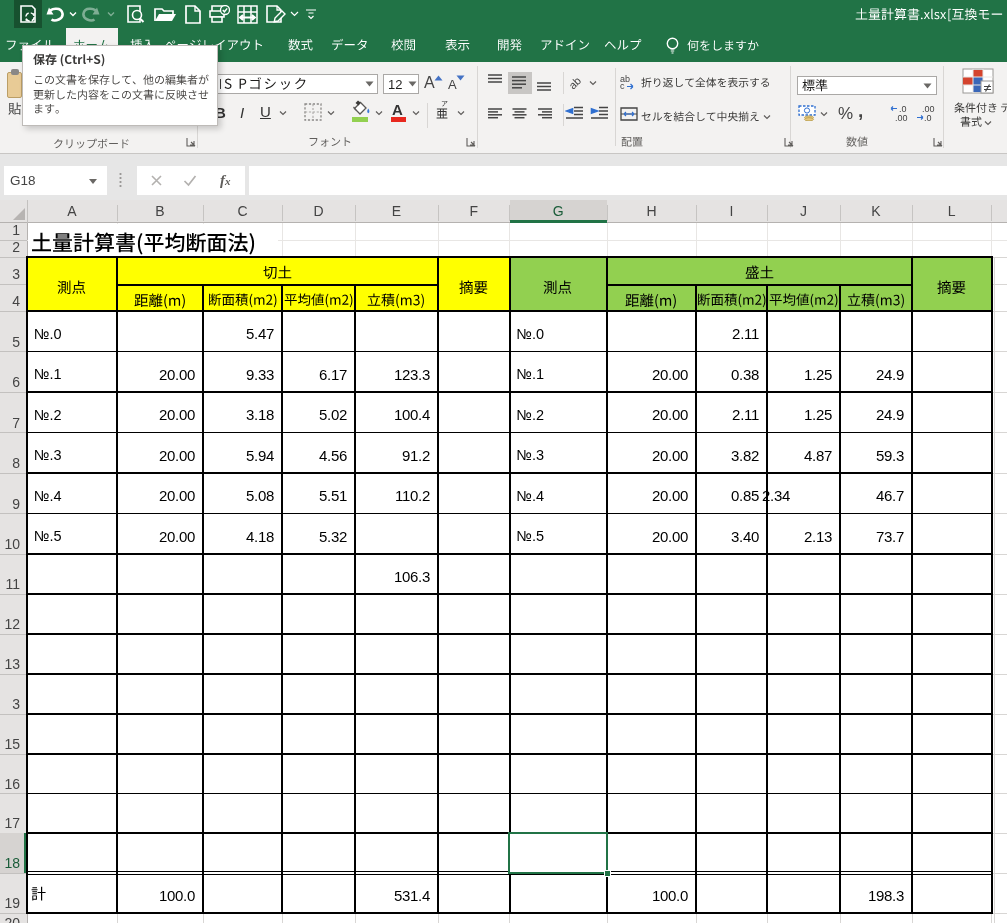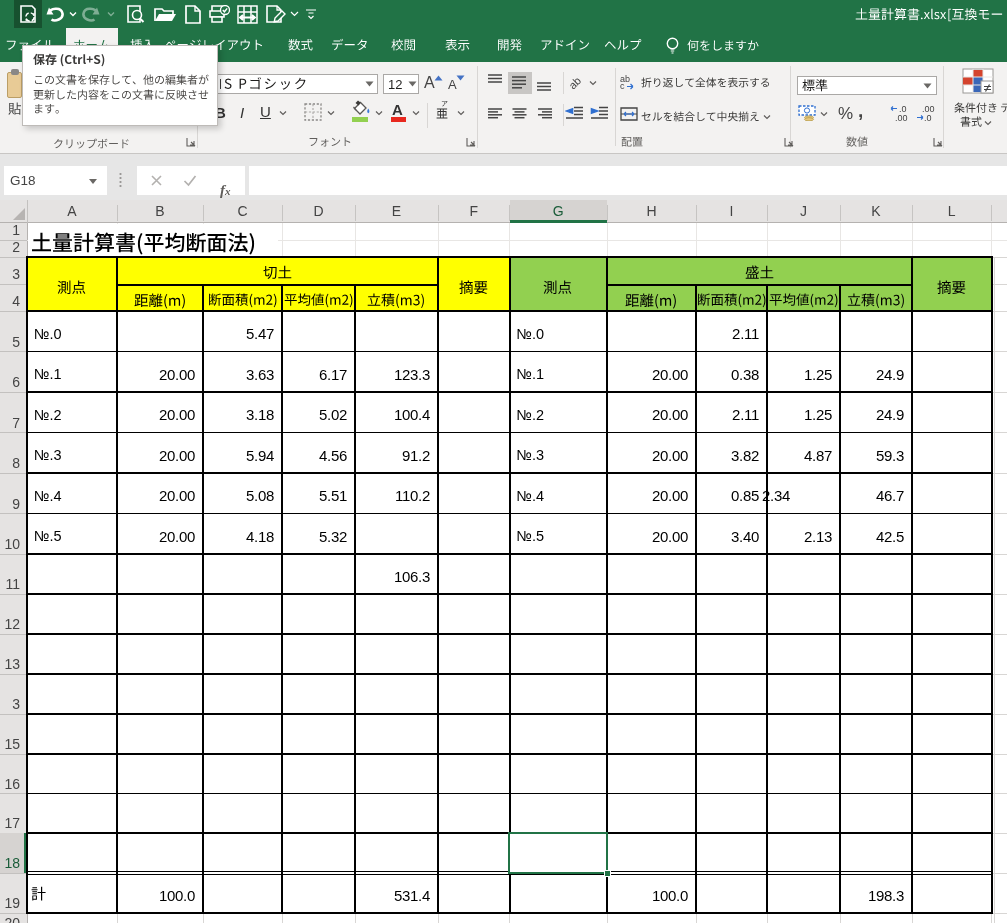--- a/index.html
+++ b/index.html
@@ -330,21 +330,21 @@
   </svg>
 <div style="position:absolute;left:137px;top:166px;width:108px;height:29px;background:#fff;"></div>
 <div style="position:absolute;left:249px;top:166px;width:758px;height:29px;background:#fff;"></div>
 <div style="position:absolute;left:119px;top:172px;width:3px;height:17px;background-image:radial-gradient(circle,#9a9896 1px,transparent 1.2px);background-size:3px 4px;"></div>
 <svg style="position:absolute;left:150px;top:174px" width="13" height="13" viewBox="0 0 13 13">
 <path d="M2 2 L11 11 M11 2 L2 11" stroke="#b3b1af" stroke-width="1.6"></path>
   </svg>
 <svg style="position:absolute;left:183px;top:174px" width="14" height="13" viewBox="0 0 14 13">
 <path d="M1.5 7 L5.5 11 L12.5 2" fill="none" stroke="#b3b1af" stroke-width="1.7"></path>
   </svg>
-<div style="position:absolute;left:220px;top:182px;font-size:15px;color:#605e5c;font-style:italic;font-weight:600;font-family:Liberation Serif,serif;">f<span style="font-size:11px;">x</span></div>
+<div style="position:absolute;left:220px;top:172px;font-size:15px;color:#605e5c;font-style:italic;font-weight:600;font-family:Liberation Serif,serif;">f<span style="font-size:11px;">x</span></div>
 <div style="position:absolute;left:0px;top:200px;width:1007px;height:23px;background:#e5e3e2;"></div>
 <div style="position:absolute;left:0px;top:222.0px;width:1007px;height:1px;background:#b5b2b0;"></div>
 <svg style="position:absolute;left:13px;top:208px" width="13" height="13" viewBox="0 0 13 13">
 <path d="M12 0 V12 H0 z" fill="#b7b4b2"></path>
   </svg>
 <div style="position:absolute;left:26.5px;top:200px;width:1px;height:23px;background:#c3c1bf;"></div>
 <div style="position:absolute;left:27px;top:201px;width:90px;height:20px;line-height:20px;text-align:center;font-size:14px;color:#444;">A</div>
 <div style="position:absolute;left:116.5px;top:205px;width:1px;height:16px;background:#c6c4c2;"></div>
 <div style="position:absolute;left:117px;top:201px;width:86px;height:20px;line-height:20px;text-align:center;font-size:14px;color:#444;">B</div>
 <div style="position:absolute;left:202.5px;top:205px;width:1px;height:16px;background:#c6c4c2;"></div>
@@ -560,21 +560,21 @@
 <svg style="position:absolute;left:846.9px;top:288.9px;overflow:visible" width="60" height="23" viewBox="0 -16.2 60 23">
     <path d="M1.2 -9H12.9V-8H1.2ZM0.7 -0.5H13.3V0.5H0.7ZM6.4 -11.8H7.5V-8.4H6.4ZM9.8 -7.3 11 -7.1Q10.7 -6.2 10.5 -5.3Q10.2 -4.4 9.9 -3.4Q9.6 -2.5 9.4 -1.7Q9.1 -0.8 8.8 -0.1L7.8 -0.4Q8.1 -1.1 8.3 -1.9Q8.6 -2.8 8.9 -3.7Q9.1 -4.7 9.4 -5.6Q9.6 -6.5 9.8 -7.3ZM3.1 -7 4.1 -7.2Q4.5 -6.3 4.7 -5.3Q5 -4.2 5.2 -3.3Q5.4 -2.3 5.5 -1.5L4.4 -1.2Q4.4 -2 4.2 -3Q4 -4 3.7 -5Q3.4 -6.1 3.1 -7Z M16.9 -10.6H17.9V1.1H16.9ZM14.7 -7.9H19.5V-6.9H14.7ZM16.9 -7.4 17.6 -7.2Q17.4 -6.4 17.1 -5.6Q16.8 -4.8 16.4 -4.1Q16.1 -3.3 15.7 -2.6Q15.3 -1.9 14.9 -1.4Q14.8 -1.7 14.6 -1.9Q14.5 -2.2 14.3 -2.4Q14.7 -2.8 15.1 -3.4Q15.5 -4 15.8 -4.7Q16.2 -5.4 16.5 -6.1Q16.7 -6.8 16.9 -7.4ZM18.9 -11.6 19.7 -10.8Q19 -10.5 18.2 -10.3Q17.4 -10.1 16.6 -9.9Q15.7 -9.8 14.9 -9.7Q14.9 -9.9 14.8 -10.1Q14.7 -10.3 14.6 -10.5Q15.4 -10.6 16.2 -10.8Q17 -10.9 17.7 -11.1Q18.4 -11.3 18.9 -11.6ZM17.8 -6.1Q17.9 -6 18.2 -5.7Q18.5 -5.4 18.8 -5.1Q19.1 -4.8 19.4 -4.5Q19.6 -4.2 19.7 -4.1L19.1 -3.3Q19 -3.5 18.8 -3.8Q18.5 -4.1 18.2 -4.5Q18 -4.9 17.7 -5.2Q17.5 -5.5 17.3 -5.7ZM22.8 -11.8H23.9V-7.5H22.8ZM19.8 -11H27.1V-10.3H19.8ZM20.2 -9.5H26.7V-8.9H20.2ZM19.4 -8.1H27.4V-7.4H19.4ZM21.3 -4.4V-3.5H25.6V-4.4ZM21.3 -2.8V-1.8H25.6V-2.8ZM21.3 -6V-5.1H25.6V-6ZM20.3 -6.7H26.6V-1.1H20.3ZM24.1 -0.5 24.9 -1Q25.3 -0.8 25.8 -0.5Q26.3 -0.2 26.8 0.1Q27.2 0.4 27.6 0.6L26.6 1.1Q26.3 0.9 25.9 0.6Q25.5 0.4 25.1 0.1Q24.6 -0.2 24.1 -0.5ZM21.9 -1.1 22.8 -0.5Q22.4 -0.2 21.8 0.1Q21.3 0.5 20.7 0.7Q20 1 19.5 1.2Q19.3 1 19.1 0.8Q18.9 0.6 18.8 0.5Q19.4 0.3 20 0.1Q20.6 -0.2 21.1 -0.5Q21.6 -0.8 21.9 -1.1Z M31.3 2.7Q30.4 1.2 29.8 -0.6Q29.3 -2.3 29.3 -4.4Q29.3 -6.4 29.8 -8.1Q30.4 -9.9 31.3 -11.5L32.1 -11.1Q31.2 -9.6 30.8 -7.9Q30.4 -6.1 30.4 -4.4Q30.4 -2.6 30.8 -0.8Q31.2 0.9 32.1 2.4Z M34 0V-7.6H35.1L35.2 -6.5H35.2Q35.7 -7 36.3 -7.4Q36.9 -7.8 37.6 -7.8Q38.5 -7.8 39 -7.4Q39.5 -7 39.7 -6.3Q40.3 -7 40.9 -7.4Q41.5 -7.8 42.2 -7.8Q43.4 -7.8 43.9 -7Q44.5 -6.3 44.5 -4.8V0H43.2V-4.6Q43.2 -5.7 42.9 -6.2Q42.5 -6.7 41.8 -6.7Q41.4 -6.7 40.9 -6.4Q40.4 -6.1 39.9 -5.5V0H38.6V-4.6Q38.6 -5.7 38.3 -6.2Q37.9 -6.7 37.2 -6.7Q36.8 -6.7 36.3 -6.4Q35.8 -6.1 35.3 -5.5V0Z M49.4 0.2Q48.6 0.2 48 -0Q47.4 -0.2 46.9 -0.5Q46.4 -0.9 46.1 -1.2L46.8 -2.1Q47.2 -1.6 47.8 -1.2Q48.4 -0.9 49.3 -0.9Q49.9 -0.9 50.4 -1.1Q50.8 -1.3 51.1 -1.8Q51.4 -2.2 51.4 -2.8Q51.4 -3.4 51.1 -3.9Q50.8 -4.3 50.1 -4.6Q49.4 -4.8 48.2 -4.8V-5.8Q49.3 -5.8 49.9 -6.1Q50.5 -6.3 50.8 -6.8Q51 -7.2 51 -7.8Q51 -8.5 50.6 -9Q50.1 -9.4 49.3 -9.4Q48.7 -9.4 48.1 -9.1Q47.6 -8.8 47.2 -8.4L46.5 -9.2Q47.1 -9.8 47.8 -10.1Q48.5 -10.4 49.3 -10.4Q50.2 -10.4 50.9 -10.1Q51.6 -9.8 51.9 -9.3Q52.3 -8.7 52.3 -7.9Q52.3 -6.9 51.8 -6.3Q51.3 -5.7 50.5 -5.4V-5.3Q51.1 -5.2 51.6 -4.9Q52.1 -4.5 52.4 -4Q52.7 -3.4 52.7 -2.7Q52.7 -1.8 52.2 -1.2Q51.8 -0.5 51 -0.2Q50.3 0.2 49.4 0.2Z M54.9 2.7 54.1 2.4Q55 0.9 55.4 -0.8Q55.9 -2.6 55.9 -4.4Q55.9 -6.1 55.4 -7.9Q55 -9.6 54.1 -11.1L54.9 -11.5Q55.8 -9.9 56.4 -8.1Q56.9 -6.4 56.9 -4.4Q56.9 -2.3 56.4 -0.6Q55.8 1.2 54.9 2.7Z" fill="#000"></path>
   </svg>
 <div style="position:absolute;left:34px;top:323.5px;height:20.5px;line-height:20.5px;font-size:14.5px;font-weight:400;color:#000;letter-spacing:0px;white-space:pre;">№.0</div>
 <div style="position:absolute;left:516.5px;top:323.5px;height:20.5px;line-height:20.5px;font-size:14.5px;font-weight:400;color:#000;letter-spacing:0px;white-space:pre;">№.0</div>
 <div style="position:absolute;left:204px;top:323.2px;width:70px;height:21px;line-height:21px;text-align:right;font-size:15px;color:#000;letter-spacing:-0.3px;">5.47</div>
 <div style="position:absolute;left:689px;top:323.2px;width:70px;height:21px;line-height:21px;text-align:right;font-size:15px;color:#000;letter-spacing:-0.3px;">2.11</div>
 <div style="position:absolute;left:34px;top:364.0px;height:20.5px;line-height:20.5px;font-size:14.5px;font-weight:400;color:#000;letter-spacing:0px;white-space:pre;">№.1</div>
 <div style="position:absolute;left:516.5px;top:364.0px;height:20.5px;line-height:20.5px;font-size:14.5px;font-weight:400;color:#000;letter-spacing:0px;white-space:pre;">№.1</div>
 <div style="position:absolute;left:125px;top:363.8px;width:70px;height:21px;line-height:21px;text-align:right;font-size:15px;color:#000;letter-spacing:-0.3px;">20.00</div>
-<div style="position:absolute;left:204px;top:363.8px;width:70px;height:21px;line-height:21px;text-align:right;font-size:15px;color:#000;letter-spacing:-0.3px;">3.63</div>
+<div style="position:absolute;left:204px;top:363.8px;width:70px;height:21px;line-height:21px;text-align:right;font-size:15px;color:#000;letter-spacing:-0.3px;">9.33</div>
 <div style="position:absolute;left:277px;top:363.8px;width:70px;height:21px;line-height:21px;text-align:right;font-size:15px;color:#000;letter-spacing:-0.3px;">6.17</div>
 <div style="position:absolute;left:360px;top:363.8px;width:70px;height:21px;line-height:21px;text-align:right;font-size:15px;color:#000;letter-spacing:-0.3px;">123.3</div>
 <div style="position:absolute;left:618px;top:363.8px;width:70px;height:21px;line-height:21px;text-align:right;font-size:15px;color:#000;letter-spacing:-0.3px;">20.00</div>
 <div style="position:absolute;left:689px;top:363.8px;width:70px;height:21px;line-height:21px;text-align:right;font-size:15px;color:#000;letter-spacing:-0.3px;">0.38</div>
 <div style="position:absolute;left:762px;top:363.8px;width:70px;height:21px;line-height:21px;text-align:right;font-size:15px;color:#000;letter-spacing:-0.3px;">1.25</div>
 <div style="position:absolute;left:834px;top:363.8px;width:70px;height:21px;line-height:21px;text-align:right;font-size:15px;color:#000;letter-spacing:-0.3px;">24.9</div>
 <div style="position:absolute;left:34px;top:404.5px;height:20.5px;line-height:20.5px;font-size:14.5px;font-weight:400;color:#000;letter-spacing:0px;white-space:pre;">№.2</div>
 <div style="position:absolute;left:516.5px;top:404.5px;height:20.5px;line-height:20.5px;font-size:14.5px;font-weight:400;color:#000;letter-spacing:0px;white-space:pre;">№.2</div>
 <div style="position:absolute;left:125px;top:404.2px;width:70px;height:21px;line-height:21px;text-align:right;font-size:15px;color:#000;letter-spacing:-0.3px;">20.00</div>
 <div style="position:absolute;left:204px;top:404.2px;width:70px;height:21px;line-height:21px;text-align:right;font-size:15px;color:#000;letter-spacing:-0.3px;">3.18</div>
@@ -606,21 +606,21 @@
 <div style="position:absolute;left:834px;top:485.2px;width:70px;height:21px;line-height:21px;text-align:right;font-size:15px;color:#000;letter-spacing:-0.3px;">46.7</div>
 <div style="position:absolute;left:34px;top:526.0px;height:20.5px;line-height:20.5px;font-size:14.5px;font-weight:400;color:#000;letter-spacing:0px;white-space:pre;">№.5</div>
 <div style="position:absolute;left:516.5px;top:526.0px;height:20.5px;line-height:20.5px;font-size:14.5px;font-weight:400;color:#000;letter-spacing:0px;white-space:pre;">№.5</div>
 <div style="position:absolute;left:125px;top:525.8px;width:70px;height:21px;line-height:21px;text-align:right;font-size:15px;color:#000;letter-spacing:-0.3px;">20.00</div>
 <div style="position:absolute;left:204px;top:525.8px;width:70px;height:21px;line-height:21px;text-align:right;font-size:15px;color:#000;letter-spacing:-0.3px;">4.18</div>
 <div style="position:absolute;left:277px;top:525.8px;width:70px;height:21px;line-height:21px;text-align:right;font-size:15px;color:#000;letter-spacing:-0.3px;">5.32</div>
 <div style="position:absolute;left:360px;top:525.8px;width:70px;height:21px;line-height:21px;text-align:right;font-size:15px;color:#000;letter-spacing:-0.3px;margin-top:40px;">106.3</div>
 <div style="position:absolute;left:618px;top:525.8px;width:70px;height:21px;line-height:21px;text-align:right;font-size:15px;color:#000;letter-spacing:-0.3px;">20.00</div>
 <div style="position:absolute;left:689px;top:525.8px;width:70px;height:21px;line-height:21px;text-align:right;font-size:15px;color:#000;letter-spacing:-0.3px;">3.40</div>
 <div style="position:absolute;left:762px;top:525.8px;width:70px;height:21px;line-height:21px;text-align:right;font-size:15px;color:#000;letter-spacing:-0.3px;">2.13</div>
-<div style="position:absolute;left:834px;top:525.8px;width:70px;height:21px;line-height:21px;text-align:right;font-size:15px;color:#000;letter-spacing:-0.3px;">42.5</div>
+<div style="position:absolute;left:834px;top:525.8px;width:70px;height:21px;line-height:21px;text-align:right;font-size:15px;color:#000;letter-spacing:-0.3px;">73.7</div>
 <svg style="position:absolute;left:31.0px;top:882.1px;overflow:visible" width="17" height="24" viewBox="0 -17.4 17 24">
     <path d="M6.5 -7.5H14.6V-6.4H6.5ZM10 -12.6H11.2V1.2H10ZM1.3 -8.1H6V-7.2H1.3ZM1.4 -12.1H6V-11.2H1.4ZM1.3 -6.1H6V-5.2H1.3ZM0.6 -10.1H6.5V-9.2H0.6ZM1.8 -4H5.9V0.3H1.8V-0.6H4.9V-3.1H1.8ZM1.3 -4H2.3V1H1.3Z" fill="#000"></path>
   </svg>
 <div style="position:absolute;left:125px;top:884.5px;width:70px;height:21px;line-height:21px;text-align:right;font-size:15px;color:#000;letter-spacing:-0.3px;">100.0</div>
 <div style="position:absolute;left:360px;top:884.5px;width:70px;height:21px;line-height:21px;text-align:right;font-size:15px;color:#000;letter-spacing:-0.3px;">531.4</div>
 <div style="position:absolute;left:618px;top:884.5px;width:70px;height:21px;line-height:21px;text-align:right;font-size:15px;color:#000;letter-spacing:-0.3px;">100.0</div>
 <div style="position:absolute;left:834px;top:884.5px;width:70px;height:21px;line-height:21px;text-align:right;font-size:15px;color:#000;letter-spacing:-0.3px;">198.3</div>
 <div style="position:absolute;left:508.25px;top:831.75px;width:100px;height:42.5px;border:2.5px solid #217346;background:#fff;"></div>
 <div style="position:absolute;left:603.5px;top:869.5px;width:7px;height:7px;background:#217346;border:1px solid #fff;"></div>
 <div style="position:absolute;left:22px;top:45px;width:196px;height:81px;background:#fff;border:1px solid #bebbb8;box-shadow:3px 3px 6px rgba(0,0,0,0.18);"></div>

